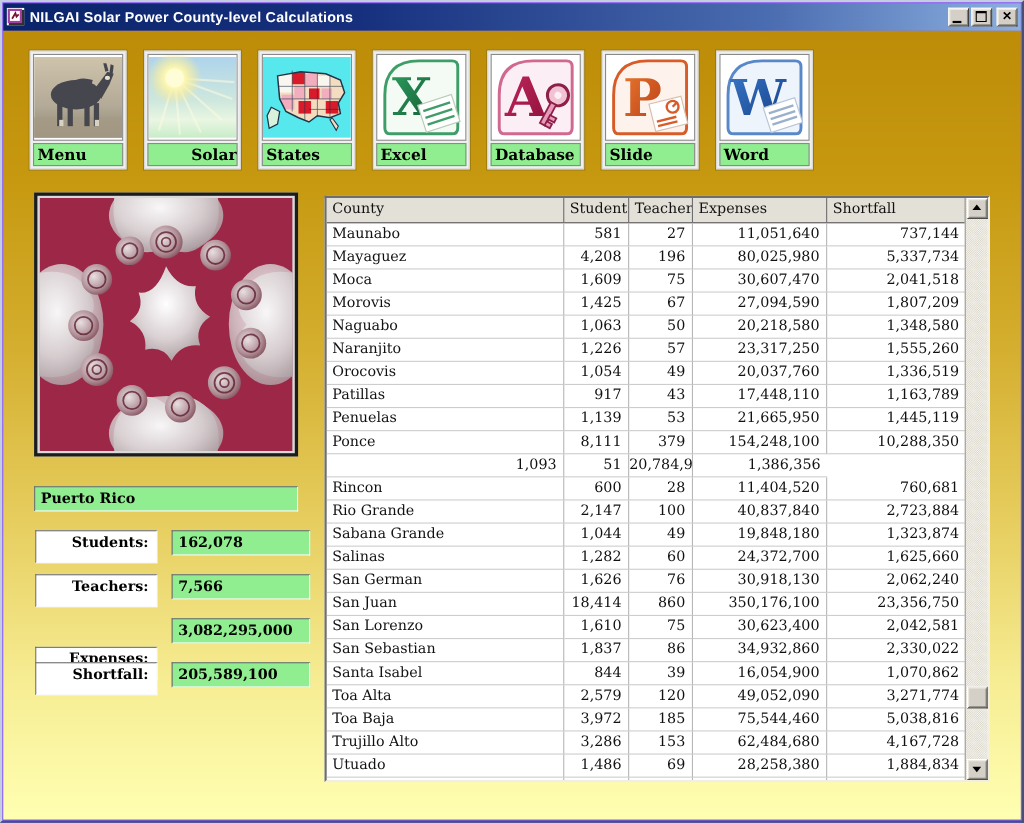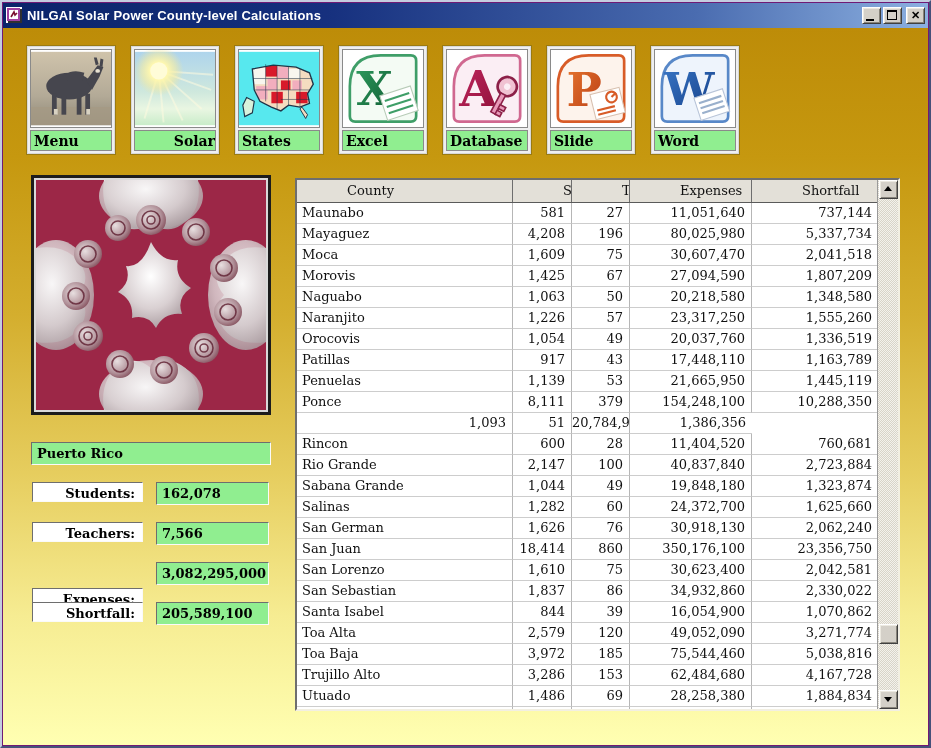--- a/index.html
+++ b/index.html
@@ -1,17 +1,17 @@
 <!DOCTYPE html>
 <html><head>
 <meta charset="utf-8">
 <style>
   html,body{margin:0;padding:0;}
   body{width:931px;height:748px;overflow:hidden;font-family:"DejaVu Serif",serif;}
-  .window{position:absolute;inset:0;border:2px solid;border-color:#c4cde0 #46507a #46507a #c4cde0;background:#701a75;box-sizing:border-box;}
+  .window{position:absolute;inset:0;border:2px solid;border-color:#c4cde0 #46507a #46507a #c4cde0;background:#8b5cf6;box-sizing:border-box;}
   
   .titlebar{position:absolute;left:1px;top:1px;right:1px;height:25px;
     background:linear-gradient(90deg,#0a246a 0%,#16307e 35%,#4a6cb0 75%,#8cb0e0 100%);
     display:flex;align-items:center;padding:0 3px;box-sizing:border-box;}
   .title-icon{width:17px;height:17px;margin-right:4px;flex:none;}
   .title-text{color:#ffffff;font-family:"Liberation Sans",sans-serif;font-weight:bold;font-size:13px;letter-spacing:.2px;white-space:nowrap;}
   .win-btns{margin-left:auto;display:flex;gap:2px;align-items:center;}
   .win-btn{width:17px;height:15px;background:#d4d0c8;border:1px solid;border-color:#ffffff #404040 #404040 #ffffff;
     box-shadow:inset 1px 1px 0 #ece9e0, inset -1px -1px 0 #87837a;position:relative;}
   .win-btn.close{margin-left:2px;}
@@ -29,38 +29,38 @@
   .tb-label{margin-top:2px;height:21px;border:1px solid #8a8a8a;background:#90ee90;
     font:bold 14px "DejaVu Serif",serif;color:#000;line-height:20px;padding-left:3px;box-sizing:border-box;}
   .tb-label.center{text-align:right;padding-left:0;}
   
   .fractal-frame{position:absolute;left:28px;top:147px;width:240px;height:240px;border:3px solid #1c1c1c;
     background:#d9d9d9;padding:2px;box-sizing:border-box;}
   .fractal-frame svg{display:block;width:230px;height:230px;}
   .region-bar{position:absolute;left:28px;top:414px;width:240px;height:23px;background:#90ee90;
     border:1px solid;border-color:#6e6e6e #fafafa #fafafa #6e6e6e;box-sizing:border-box;
     font:bold 13px "DejaVu Serif",serif;line-height:21px;padding-left:5px;color:#000;}
-  .field-label{position:absolute;left:29px;width:111px;height:20px;background:#ffffff;
+  .field-label{position:absolute;left:29px;width:111px;height:30px;background:#ffffff;
     border:1px solid;border-color:#6e6e6e #fafafa #fafafa #6e6e6e;box-sizing:border-box;
     font:bold 13px "DejaVu Serif",serif;line-height:21px;text-align:right;padding-right:7px;color:#000;}
-  .field-value{position:absolute;left:153px;width:113px;height:23px;background:#90ee90;
+  .field-value{position:absolute;left:153px;width:126px;height:23px;background:#90ee90;
     border:1px solid;border-color:#6e6e6e #fafafa #fafafa #6e6e6e;box-sizing:border-box;
     font:bold 13px "DejaVu Serif",serif;line-height:21px;padding-left:5px;color:#000;}
   
   .grid-box{position:absolute;left:292px;top:150px;width:605px;height:533px;background:#ffffff;
     border:2px solid;border-color:#6e6e6e #f2efe2 #f2efe2 #6e6e6e;box-sizing:border-box;overflow:hidden;}
   .grid-content{position:absolute;left:0;top:0;right:20px;bottom:0;overflow:hidden;}
   .tr{display:grid;grid-template-columns:216px 59px 58px 122px 1fr;height:21px;}
   .tr.head{height:22px;background:#e3e0d8;border-bottom:1px solid #5a5a5a;}
   .td{font:13px "DejaVu Serif",serif;color:#111;line-height:20px;white-space:nowrap;overflow:hidden;
     border-right:1px solid #b6b6b6;border-bottom:1px solid #cdcdcd;box-sizing:border-box;
     text-align:right;padding-right:6px;}
   .td.c0{text-align:left;padding-left:5px;padding-right:2px;}
   .td:last-child{border-right:none;}
-  .tr.head .td{border-right:1px solid #6e6e6e;border-bottom:none;text-align:left;padding-left:5px;line-height:21px;margin-left:45px;}
+  .tr.head .td{border-right:1px solid #6e6e6e;border-bottom:none;text-align:left;padding-left:5px;line-height:21px;}
   
   .sbar{position:absolute;top:0;right:0;width:20px;bottom:0;border-left:1px solid #9a9a9a;
     background-color:#f4f2ec;
     background-image:linear-gradient(45deg,#d8d4c8 25%,transparent 25%,transparent 75%,#d8d4c8 75%),
                      linear-gradient(45deg,#d8d4c8 25%,transparent 25%,transparent 75%,#d8d4c8 75%);
     background-size:2px 2px;background-position:0 0,1px 1px;}
   .sb-btn{position:absolute;left:1px;width:17px;height:17px;background:#d4d0c8;
     border:1px solid;border-color:#ffffff #404040 #404040 #ffffff;box-shadow:inset 1px 1px 0 #ece9e0, inset -1px -1px 0 #87837a;}
   .sb-btn .tri-up{position:absolute;left:4px;top:5px;width:0;height:0;border-left:4px solid transparent;border-right:4px solid transparent;border-bottom:5px solid #000;}
   .sb-btn .tri-down{position:absolute;left:4px;top:6px;width:0;height:0;border-left:4px solid transparent;border-right:4px solid transparent;border-top:5px solid #000;}

